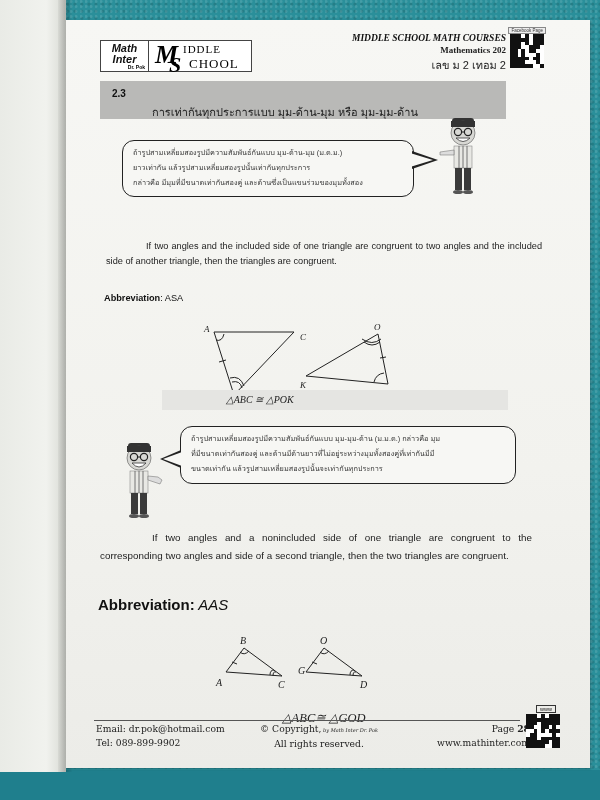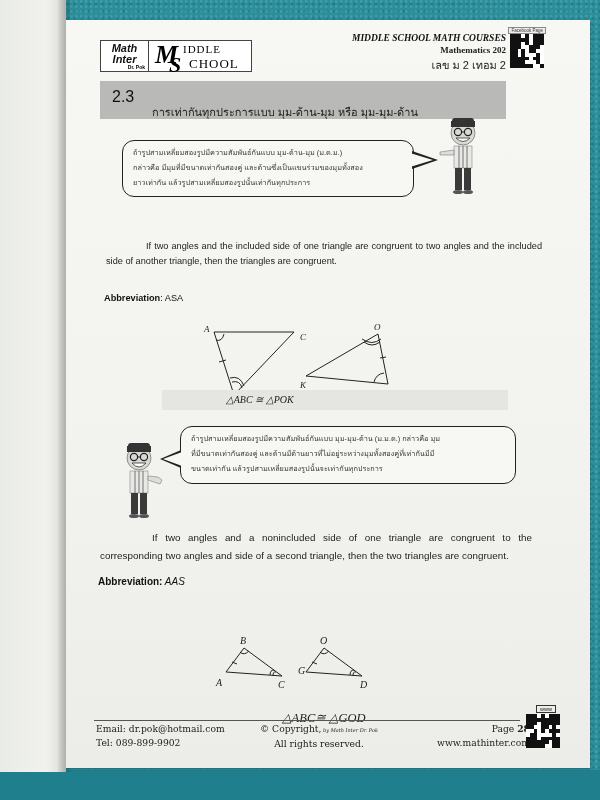--- a/index.html
+++ b/index.html
@@ -70,21 +70,21 @@
   }
   .qr i { display: block; }
   .qr-top { right: 46px; top: 14px; }
   .qr-bottom { right: 30px; top: 694px; }
 
   
   .section-bar {
     position: absolute; left: 34px; top: 61px; width: 406px; height: 38px;
     background: #b9b9b7;
   }
-  .section-num { position: absolute; left: 12px; top: 7px; font-weight: normal; font-size: 16px; color: #111; }
+  .section-num { position: absolute; left: 12px; top: 7px; font-weight: bold; font-size: 10px; color: #111; }
   .section-title { position: absolute; left: 52px; top: 6px; font-weight: bold; font-size: 11px; color: #111; }
   .section-title em { font-style: italic; }
   .section-thai { position: absolute; left: 52px; top: 22px; font-size: 11px; color: #222; }
 
   
   .bubble {
     position: absolute; border: 1.3px solid #222; border-radius: 12px; background: #f7f7f4;
     font-size: 7.3px; line-height: 15px; color: #333; padding: 4px 10px;
   }
   .bubble1 { left: 56px; top: 120px; width: 292px; height: 57px; }
@@ -100,21 +100,21 @@
   .char2 { left: 50px; top: 420px; width: 48px; height: 80px; }
 
   .para {
     position: absolute; font-size: 9.2px; color: #222; line-height: 15px; text-align: justify;
   }
   .para1 { left: 40px; top: 219px; width: 436px; text-indent: 40px; }
   .para2 { left: 34px; top: 509px; width: 432px; text-indent: 52px; line-height: 17.5px; font-size: 9.8px; letter-spacing: 0.05px; }
   .abbr { position: absolute; font-size: 9.2px; color: #111; }
   .abbr b { font-weight: bold; }
   .abbr1 { left: 38px; top: 273px; }
-  .abbr2 { left: 32px; top: 556px; font-size: 10px; }
+  .abbr2 { left: 32px; top: 576px; font-size: 15px; }
   .abbr2 .v { font-style: italic; }
 
   .diagram { position: absolute; }
   .eq-bar { position: absolute; left: 96px; top: 370px; width: 346px; height: 20px; background: #e5e5e2; }
   .eq {
     position: absolute; font-family: "Liberation Serif", serif; font-style: italic; color: #222;
   }
   .eq1 { left: 160px; top: 374px; font-size: 10px; }
   .eq2 { left: 216px; top: 690px; font-size: 12.5px; }
 
@@ -238,22 +238,22 @@
       <i style="background: rgb(17, 17, 17);"></i>
     </div>
 
   <div class="section-bar">
     <span class="section-num">2.3</span>
     <span class="section-thai">การเท่ากันทุกประการแบบ มุม-ด้าน-มุม หรือ มุม-มุม-ด้าน</span>
   </div>
 
   <div class="bubble bubble1">
     <div>ถ้ารูปสามเหลี่ยมสองรูปมีความสัมพันธ์กันแบบ มุม-ด้าน-มุม (ม.ด.ม.)</div>
+    <div>ยาวเท่ากัน แล้วรูปสามเหลี่ยมสองรูปนั้นเท่ากันทุกประการ</div>
     <div>กล่าวคือ มีมุมที่มีขนาดเท่ากันสองคู่ และด้านซึ่งเป็นแขนร่วมของมุมทั้งสอง</div>
-    <div>ยาวเท่ากัน แล้วรูปสามเหลี่ยมสองรูปนั้นเท่ากันทุกประการ</div>
   </div>
   <div class="tail tail1"></div>
   <div class="tail tail1b"></div>
 
   <svg class="character char1" viewBox="0 0 50 82">
     <rect x="14" y="4" width="22" height="10" rx="3" fill="#333"></rect>
     <ellipse cx="25" cy="19" rx="12" ry="12" fill="#d8d8d4" stroke="#555" stroke-width="0.6"></ellipse>
     <rect x="13" y="7" width="24" height="6" fill="#333"></rect>
     <circle cx="20" cy="18" r="3.6" fill="none" stroke="#222" stroke-width="1.2"></circle>
     <circle cx="30" cy="18" r="3.6" fill="none" stroke="#222" stroke-width="1.2"></circle>

